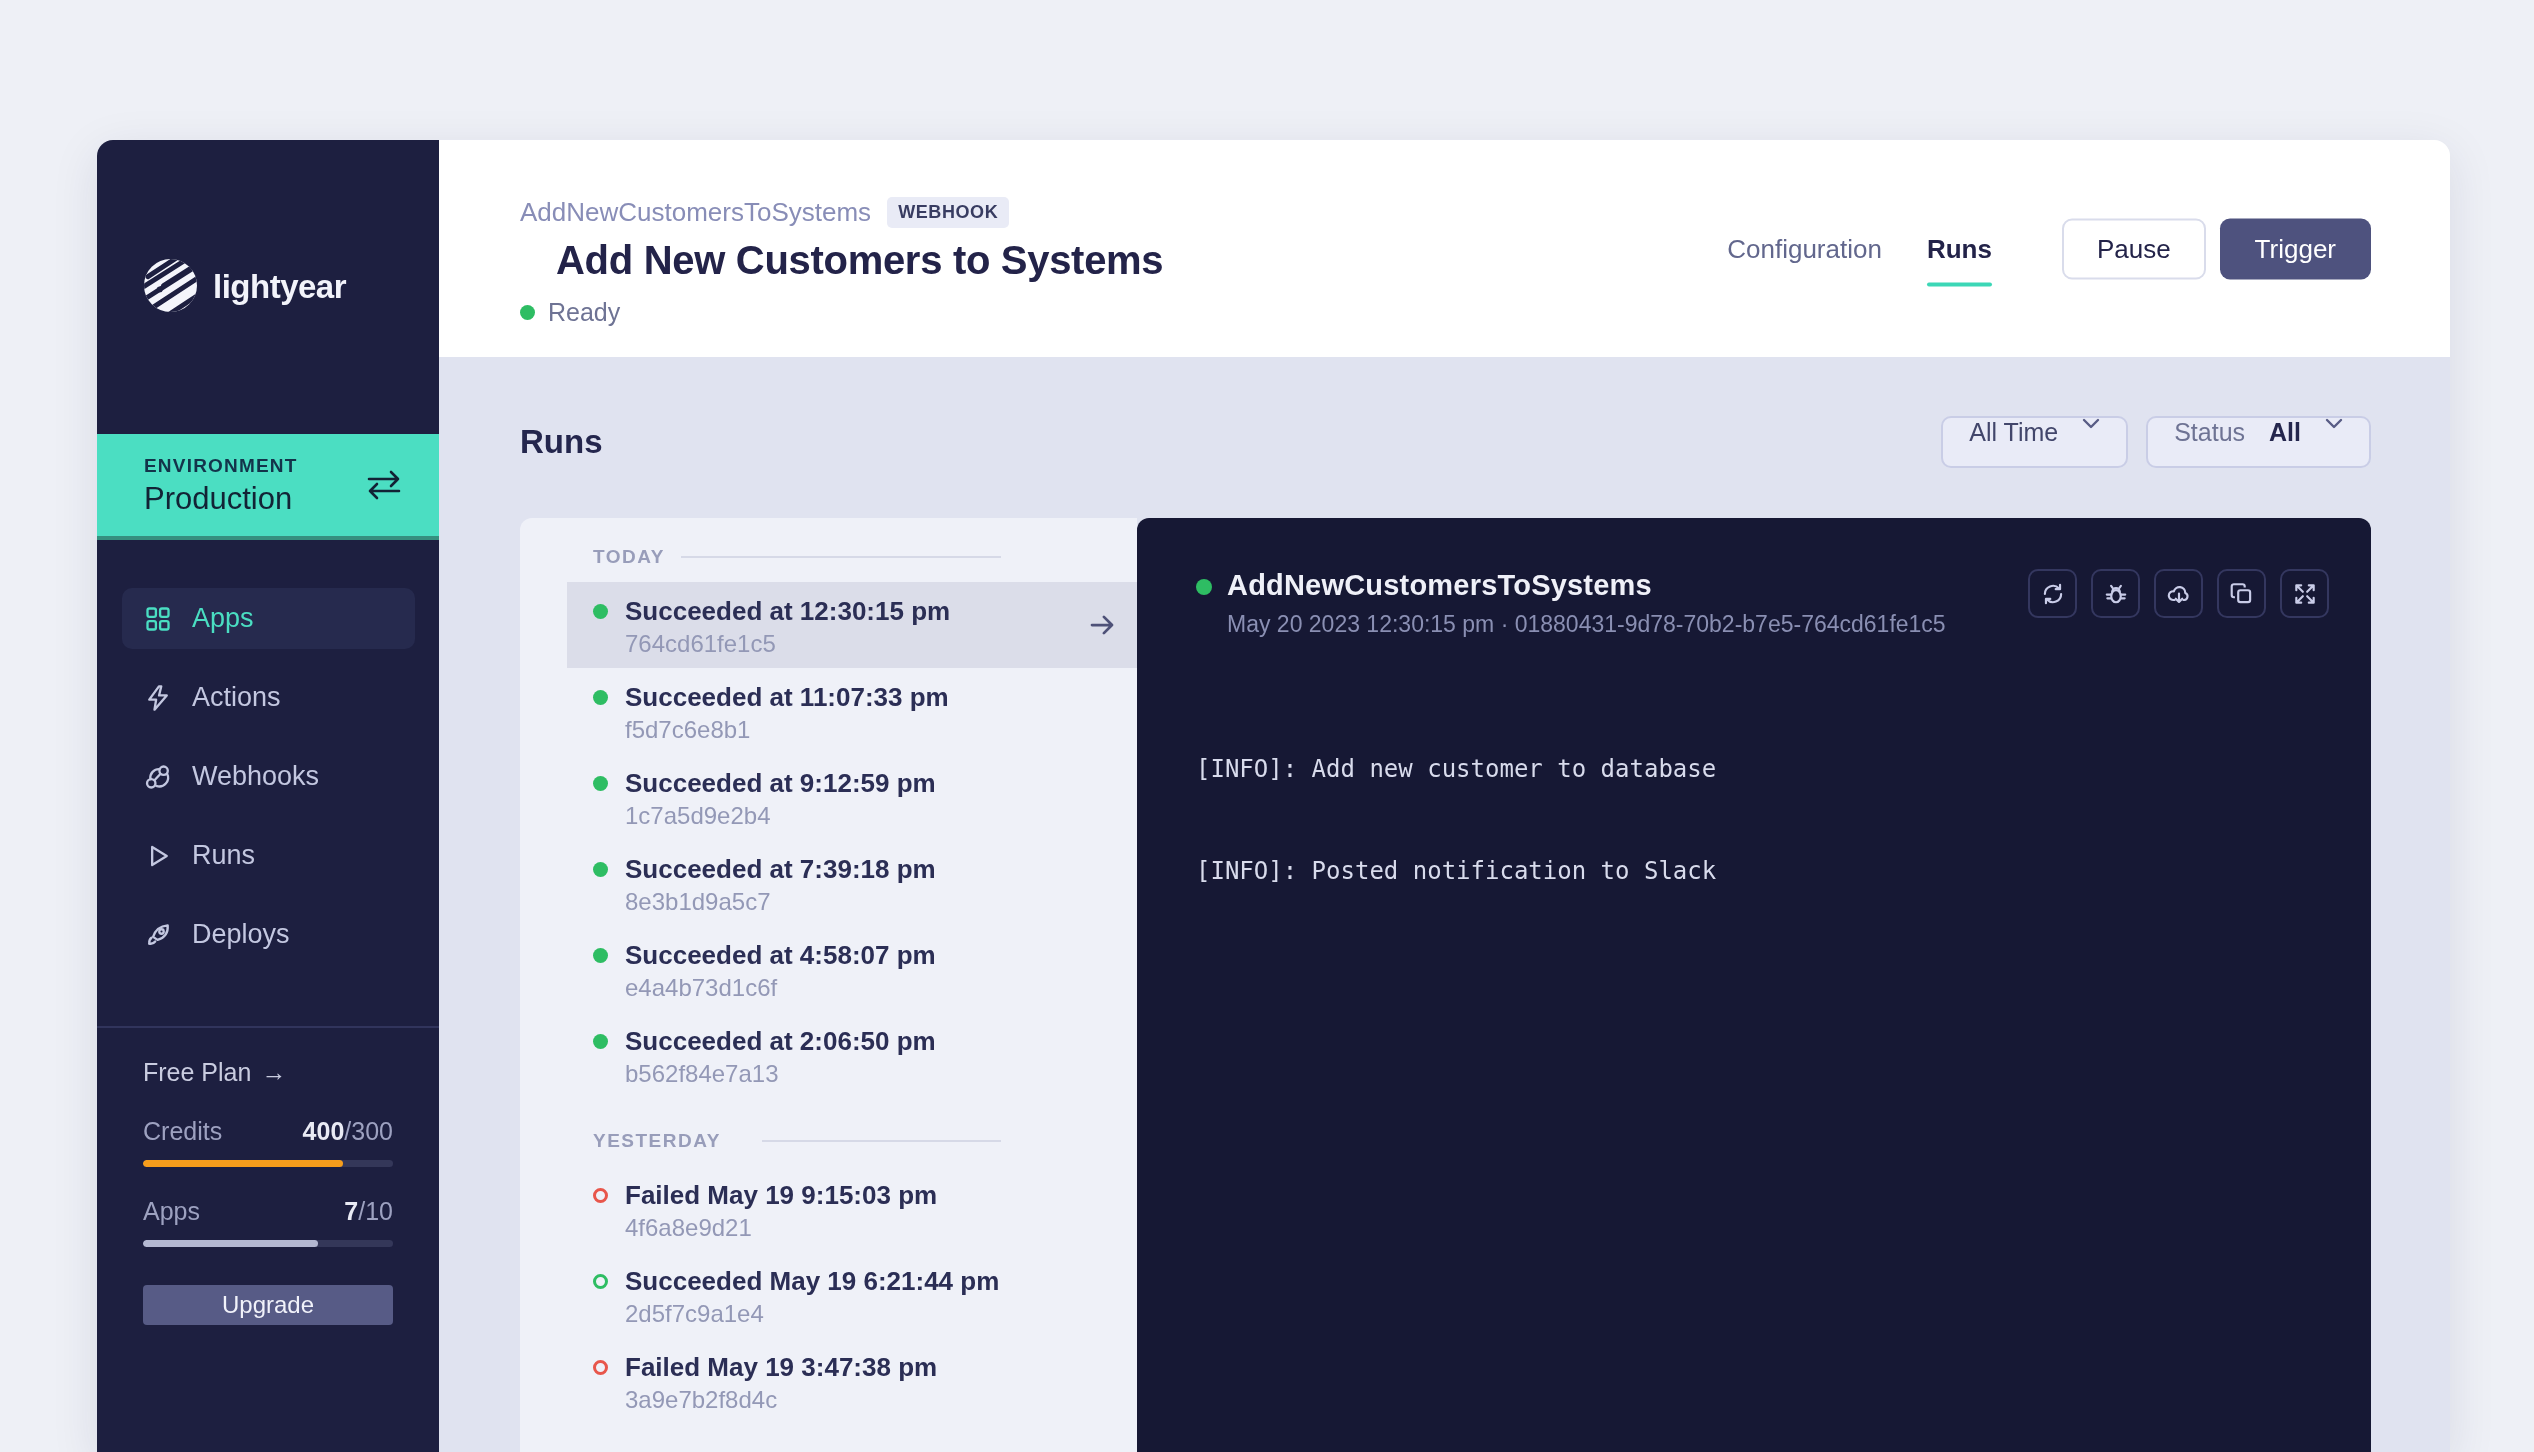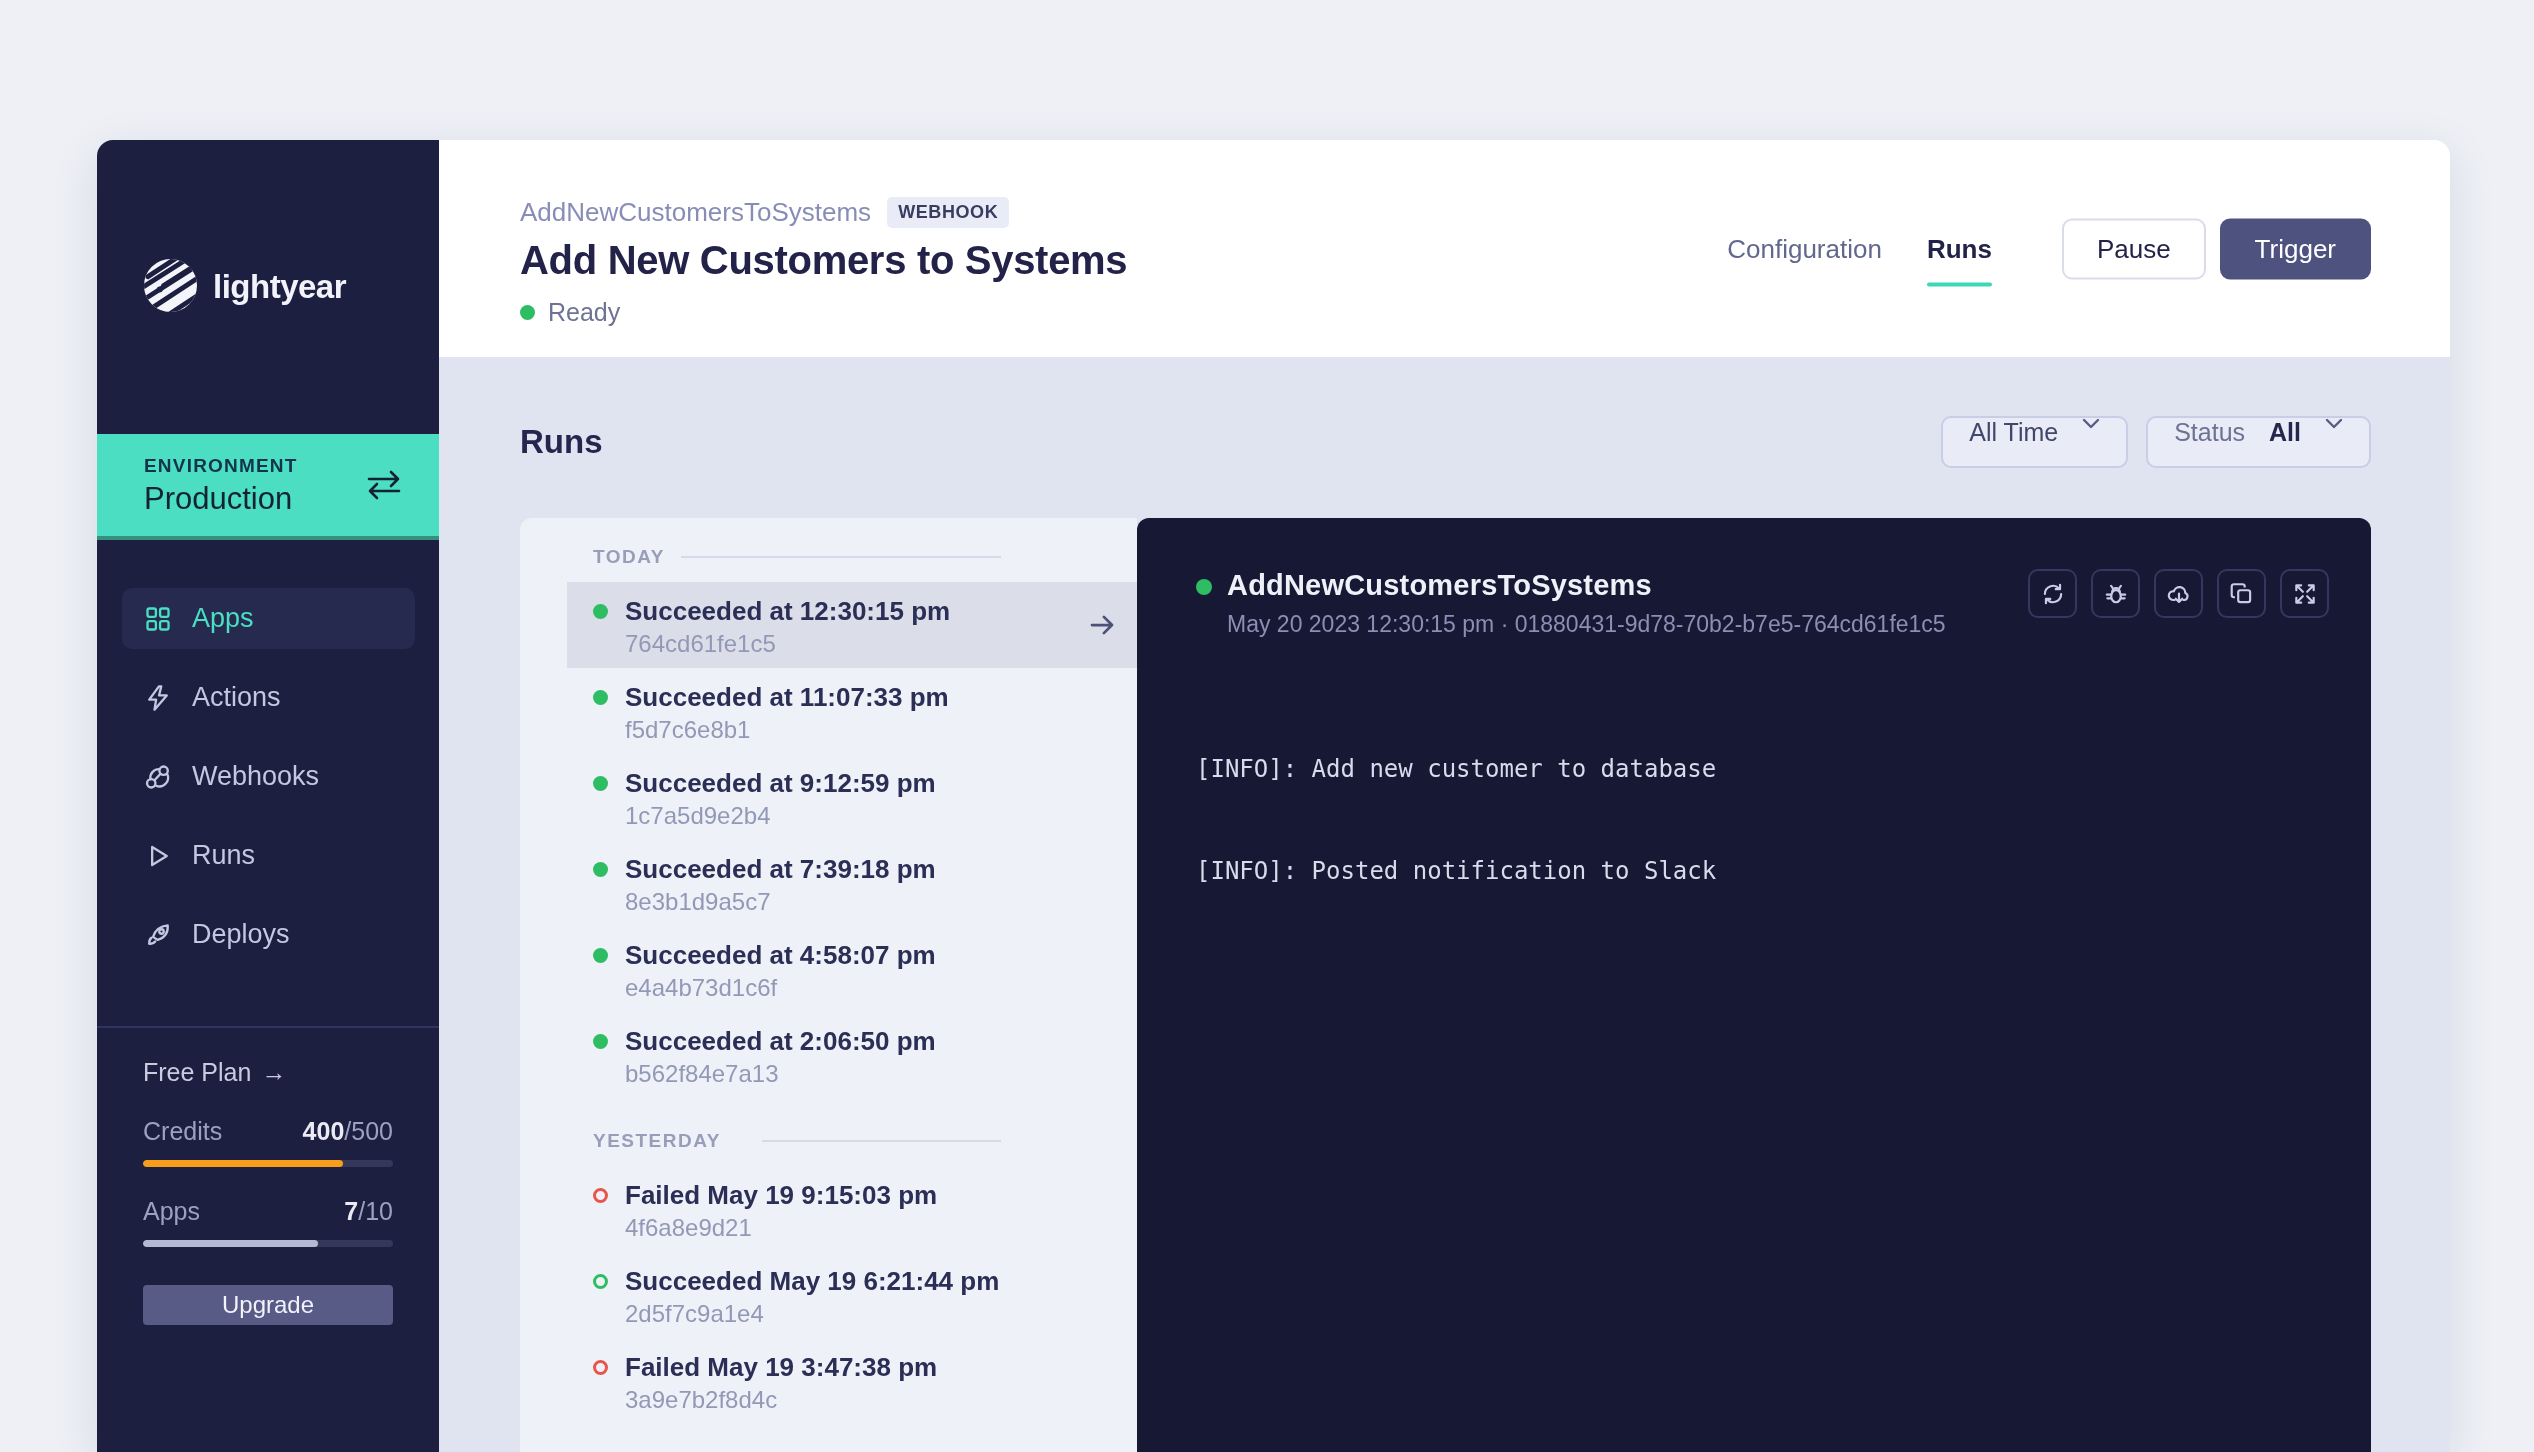--- a/index.html
+++ b/index.html
@@ -53,21 +53,21 @@
   
   .content { flex:1; display:flex; flex-direction:column; min-width:0; }
 
   .header { height:217px; background:#FFFFFF; position:relative; padding:57px 0 0 81px; }
   .crumb-row { display:flex; align-items:center; gap:16px; }
   .crumb { font-size:26px; color:#888DB7; cursor:pointer; }
   .badge {
     background:#E9EBF6; color:#383C61; font-size:18px; font-weight:700; letter-spacing:0.6px;
     padding:5px 11px; border-radius:5px;
   }
-  .page-title { font-size:40px; font-weight:700; color:#232349; margin-top:10px; letter-spacing:-0.3px; }
+  .page-title { font-size:40px; font-weight:700; color:#232349; margin-top:10px; letter-spacing:-0.3px;margin-left:36px; }
   .status-row { display:flex; align-items:center; gap:13px; margin-top:15px; }
   .status-dot { width:15px; height:15px; border-radius:50%; background:#2EBD63; }
   .status-text { font-size:25px; color:#6E7394; }
 
   .header-right { position:absolute; right:79px; top:50%; transform:translateY(-50%); display:flex; align-items:center; }
   .tab { font-size:26px; color:#62678D; cursor:pointer; position:relative; margin-right:45px; }
   .tab.active { color:#232349; font-weight:600; }
   .tab.active::after { content:""; position:absolute; left:0; right:0; bottom:-22px; height:4px; border-radius:2px; background:#3CD7B6; }
   .btn { font-family:inherit; font-size:26px; font-weight:500; border-radius:10px; cursor:pointer; }
   .btn-pause { background:#FFF; border:2px solid #D9DCEB; color:#232349; padding:13px 33px; margin-left:25px; }
@@ -203,21 +203,21 @@
       </div>
     </nav>
 
     <div class="plan">
       <div class="plan-link">
         <span>Free Plan</span>
         <span>→</span>
       </div>
       <div class="usage-row">
         <span class="usage-label">Credits</span>
-        <span class="usage-value"><b>400</b><span>/500</span></span>
+        <span class="usage-value"><b>400</b><span>/300</span></span>
       </div>
       <div class="bar bar-credits">
           <i style="width:80%"></i>
         </div>
       <div class="usage-row">
         <span class="usage-label">Apps</span>
         <span class="usage-value"><b>7</b><span>/10</span></span>
       </div>
       <div class="bar bar-apps">
           <i style="width:70%"></i>

